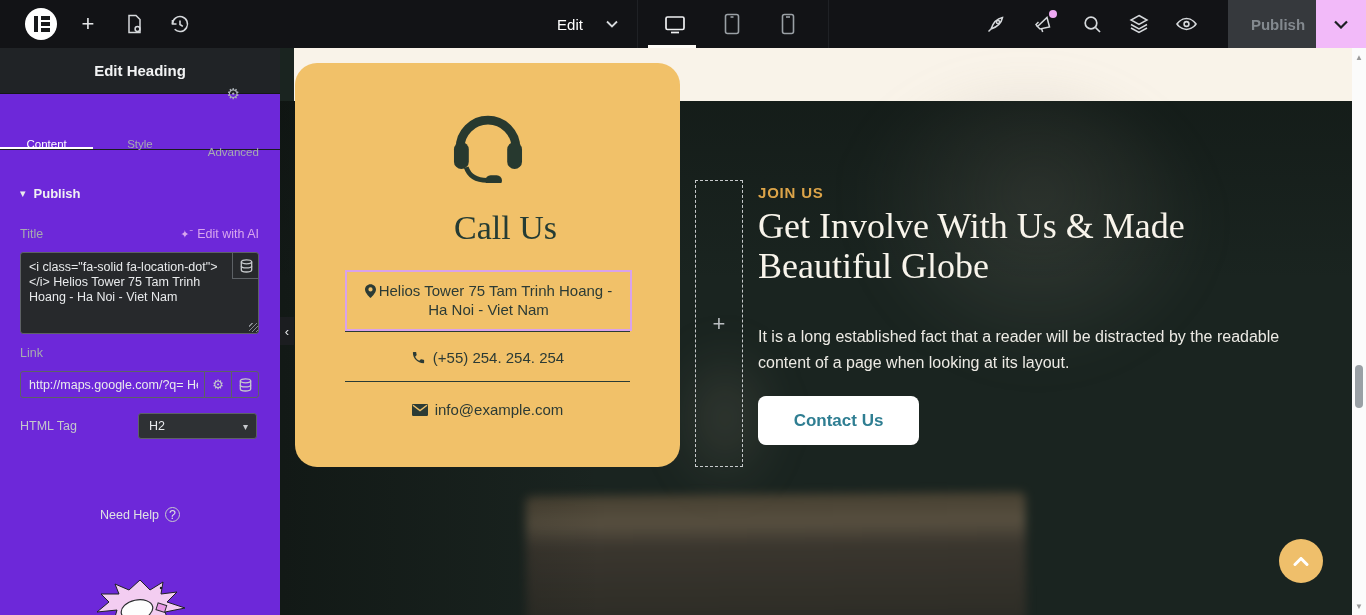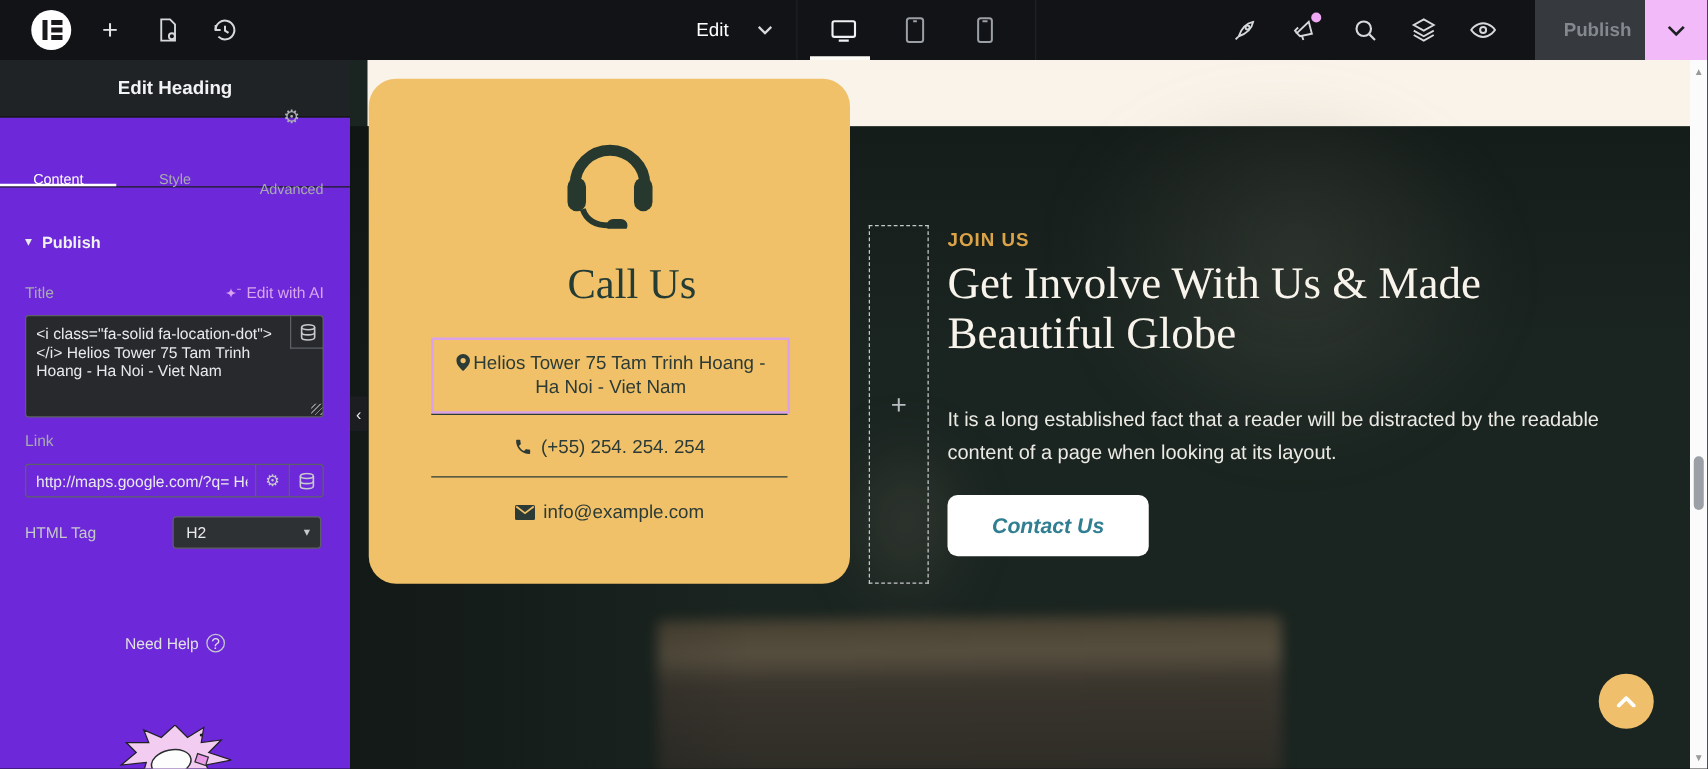--- a/index.html
+++ b/index.html
@@ -86,21 +86,21 @@
   .contact-row { position:absolute; left:0; width:385px; display:flex; align-items:center; justify-content:center; gap:7px; color:#2c3b35; font-size:15px; cursor:pointer; }
 
   
   .empty-col { position:absolute; left:415px; top:132px; width:48px; height:287px; border:1px dashed #c6c9cb; display:flex; align-items:center; justify-content:center; cursor:pointer; }
   .empty-col .plus { color:#b9bdc0; font-size:22px; font-weight:300; }
 
   
   .kicker { position:absolute; left:478px; top:136px; color:#dca449; font-weight:bold; font-size:15px; letter-spacing:0.8px; }
   .big-heading { position:absolute; left:478px; top:158px; width:480px; font-family:"Liberation Serif", serif; font-size:36px; line-height:1.12; color:#f8f4eb; font-weight:400; }
   .paragraph { position:absolute; left:478px; top:276px; width:578px; color:#eceae4; font-size:16px; line-height:1.62; }
-  .contact-btn { position:absolute; left:478px; top:348px; width:161px; height:49px; background:#fff; border:none; border-radius:8px; color:#2f7e92; font-weight:bold; font-size:17px; font-family:"Liberation Sans", sans-serif; cursor:pointer;font-style:italic; }
+  .contact-btn { position:absolute; left:478px; top:348px; width:161px; height:49px; background:#fff; border:none; border-radius:8px; color:#2f7e92; font-weight:bold; font-size:17px; font-family:"Liberation Sans", sans-serif; cursor:pointer; }
 
   .scrolltop { position:absolute; left:999px; top:491px; width:44px; height:44px; border-radius:50%; background:#efbf6b; display:flex; align-items:center; justify-content:center; cursor:pointer; z-index:8; }
 
   
   .scrollbar { position:absolute; left:1352px; top:48px; width:14px; height:567px; background:#fbfbfb; z-index:60; }
   .sb-arrow { position:absolute; left:0; width:14px; height:14px; display:flex; align-items:center; justify-content:center; color:#9a9a9a; font-size:8px; cursor:pointer; }
   .sb-thumb { position:absolute; left:3px; top:317px; width:8px; height:43px; border-radius:4px; background:#9aa0a5; cursor:grab; }
 
   svg { display:block; }
 </style>

